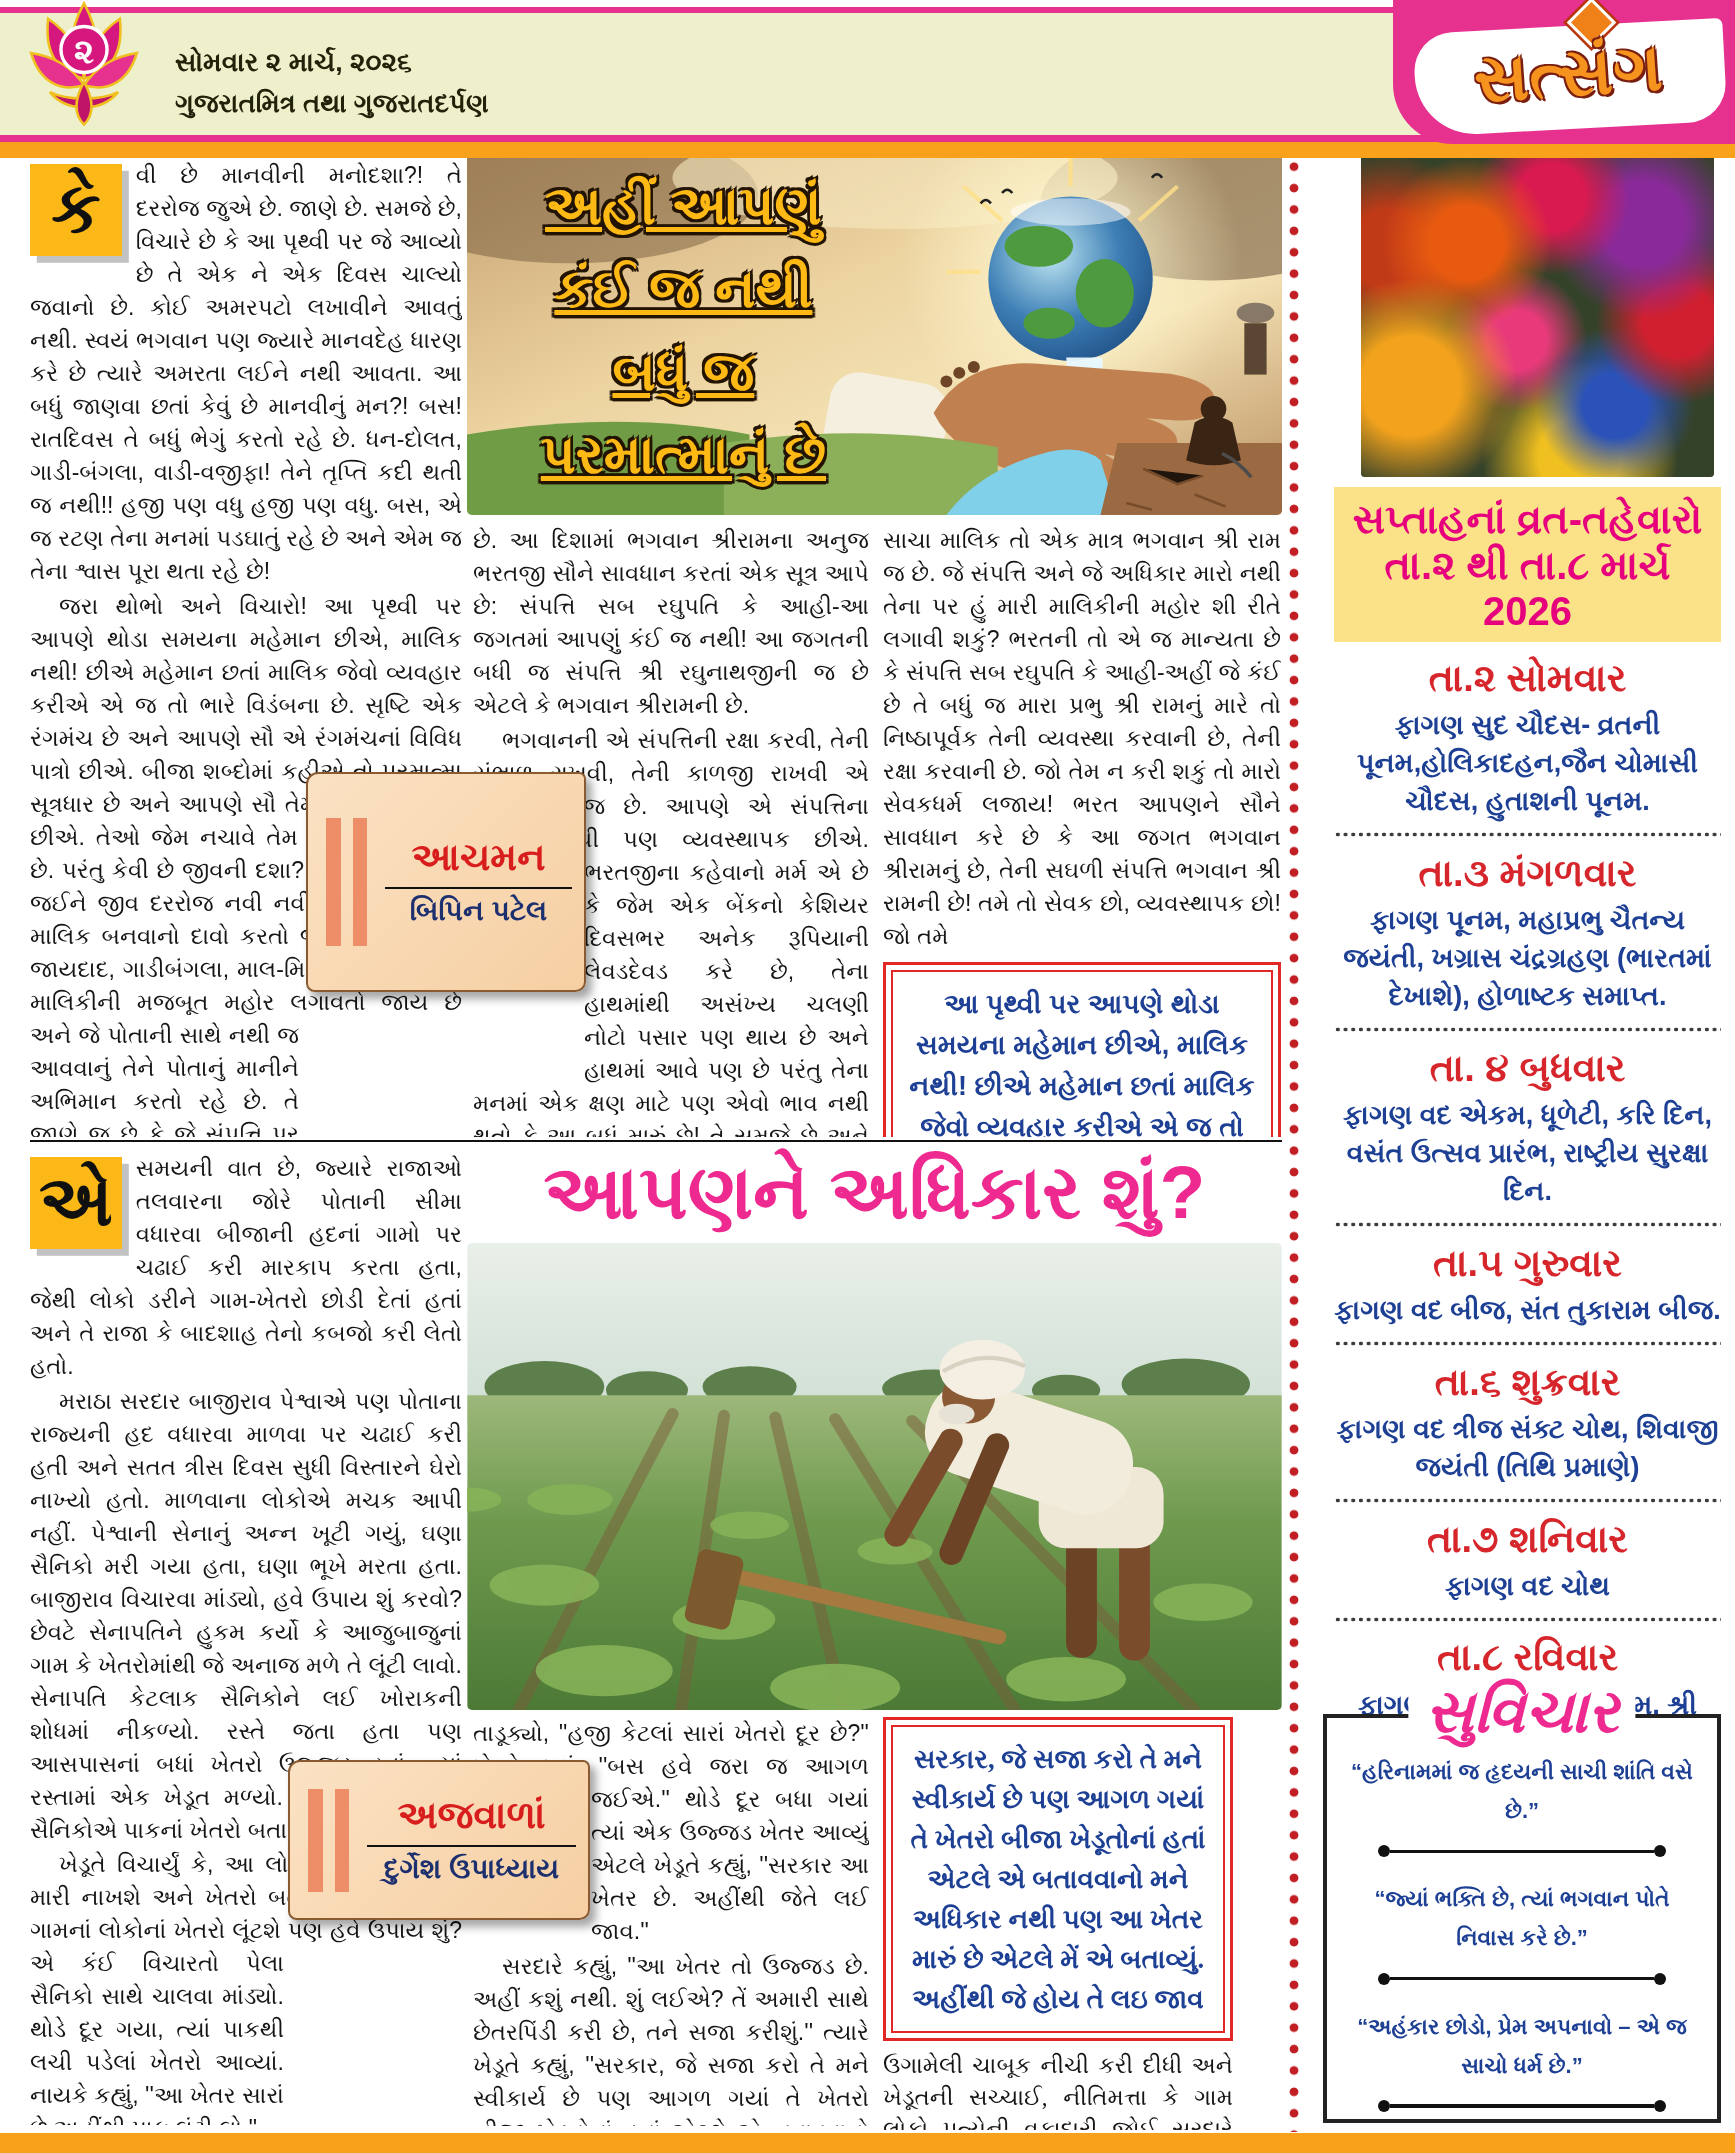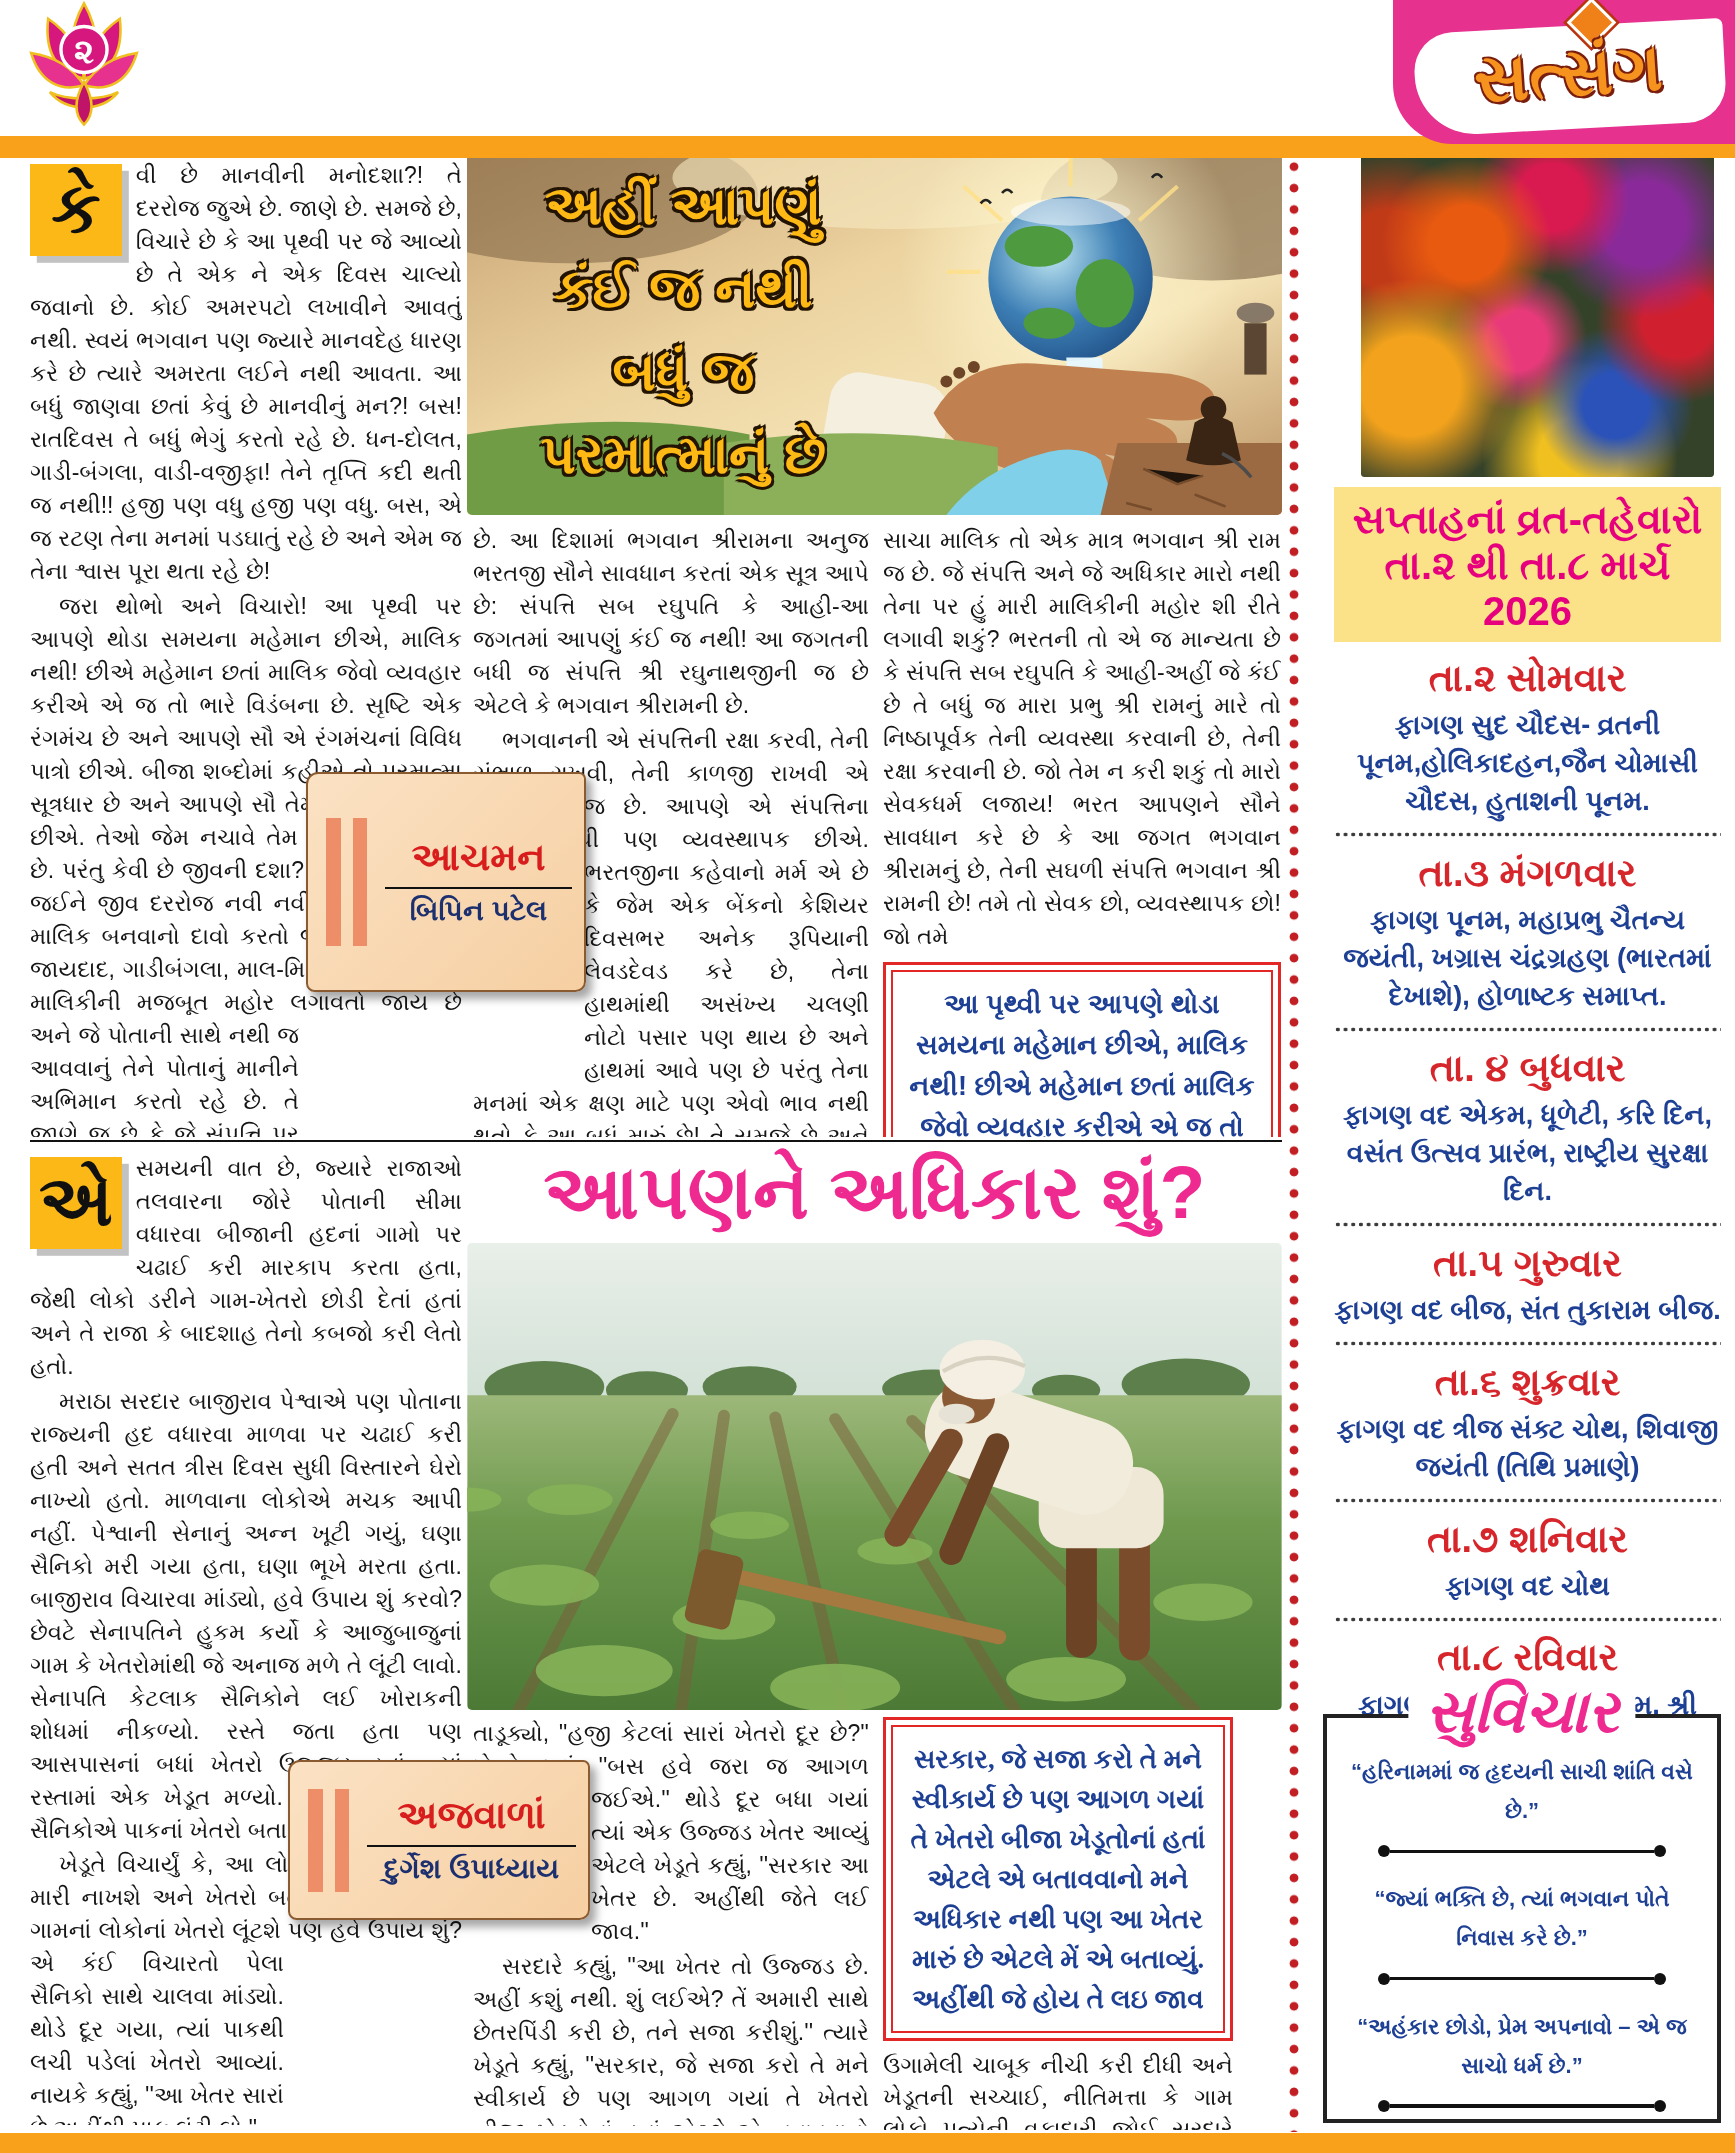--- a/index.html
+++ b/index.html
@@ -31,21 +31,21 @@
            box-shadow:6.8px 6.8px 0 rgba(120,120,120,.45);}
   .wrapR{float:right;width:163px;height:221px;}
   .wrapL{float:left;width:111px;height:219px;}
   .wrapR2{float:right;width:178px;height:163px;}
   .wrapL2{float:left;width:118px;height:154px;}
   
   .hero{position:absolute;left:467px;top:152px;width:815px;height:363px;overflow:hidden;border-radius:5.1px;}
   .hero svg{position:absolute;left:0;top:0;}
   .hero-head{position:absolute;left:15.4px;top:12px;width:402px;text-align:center;font-weight:bold;
              font-size:54px;line-height:83px;color:#ffb914;
-             text-shadow:2.6px 2.6px 0 #221303,-2.6px -2.6px 0 #221303,2.6px -2.6px 0 #221303,-2.6px 2.6px 0 #221303,0 3.4px 0 #221303;}
+             text-shadow:2.6px 2.6px 0 #221303,-2.6px -2.6px 0 #221303,2.6px -2.6px 0 #221303,-2.6px 2.6px 0 #221303,0 3.4px 0 #221303;text-decoration:underline;}
   
   .colbox{position:absolute;background:linear-gradient(135deg,#fbe2c4,#f6cfa2);border:2.6px solid #8a5a30;
           border-radius:12px 6.8px 10.3px 8.6px;box-shadow:5.1px 6.8px 8.6px rgba(0,0,0,.35);display:flex;align-items:center;z-index:5;}
   .colbox .bars{width:77px;display:flex;justify-content:center;gap:12px;}
   .colbox .bar{width:14.6px;height:128px;background:#ee8e68;}
   .colbox .bar.short{height:128px;}
   .cb-right{flex:1;text-align:center;padding-right:12px;}
   .cb-title{font-size:38px;font-weight:bold;color:#d81d1d;border-bottom:2.6px solid #111;
             padding-bottom:6.8px;margin-bottom:6.8px;}
   .cb-author{font-size:28px;font-weight:bold;color:#1c2f6e;}
@@ -91,20 +91,24 @@
   .quote{margin:22px 15.4px 0 15.4px;text-align:center;font-size:22px;font-weight:bold;color:#1d3f94;line-height:39px;}
   .qdiv{display:flex;align-items:center;margin:15.4px 51px 0 51px;}
   .qdiv .qline{flex:1;height:3.4px;background:#111;}
   .qdiv .qdot{width:12px;height:12px;border-radius:50%;background:#111;}
 </style>
 </head>
 <body>
 
 <div class="page">
 
+  <div class="hdr">
+    <div class="hdr-date">સોમવાર ૨ માર્ચ, ૨૦૨૬</div>
+    <div class="hdr-pub">ગુજરાતમિત્ર તથા ગુજરાતદર્પણ</div>
+  </div>
   <div class="lotus">
     <svg width="120" height="128" viewBox="0 0 140 150">
       <g stroke="#f0c020" stroke-width="3">
         <path d="M70,4 C52,36 52,66 70,84 C88,66 88,36 70,4 Z" fill="#d6187e"></path>
         <path d="M28,22 C24,58 36,84 70,92 C66,60 52,38 28,22 Z" fill="#d6187e"></path>
         <path d="M112,22 C116,58 104,84 70,92 C74,60 88,38 112,22 Z" fill="#d6187e"></path>
         <path d="M8,62 C18,96 42,108 70,100 C56,78 34,66 8,62 Z" fill="#e6318f"></path>
         <path d="M132,62 C122,96 98,108 70,100 C84,78 106,66 132,62 Z" fill="#e6318f"></path>
         <path d="M30,108 C50,132 90,132 110,108 C90,118 50,118 30,108 Z" fill="#c01468"></path>
         <path d="M70,96 C58,118 58,134 70,146 C82,134 82,118 70,96 Z" fill="#c01468"></path>

